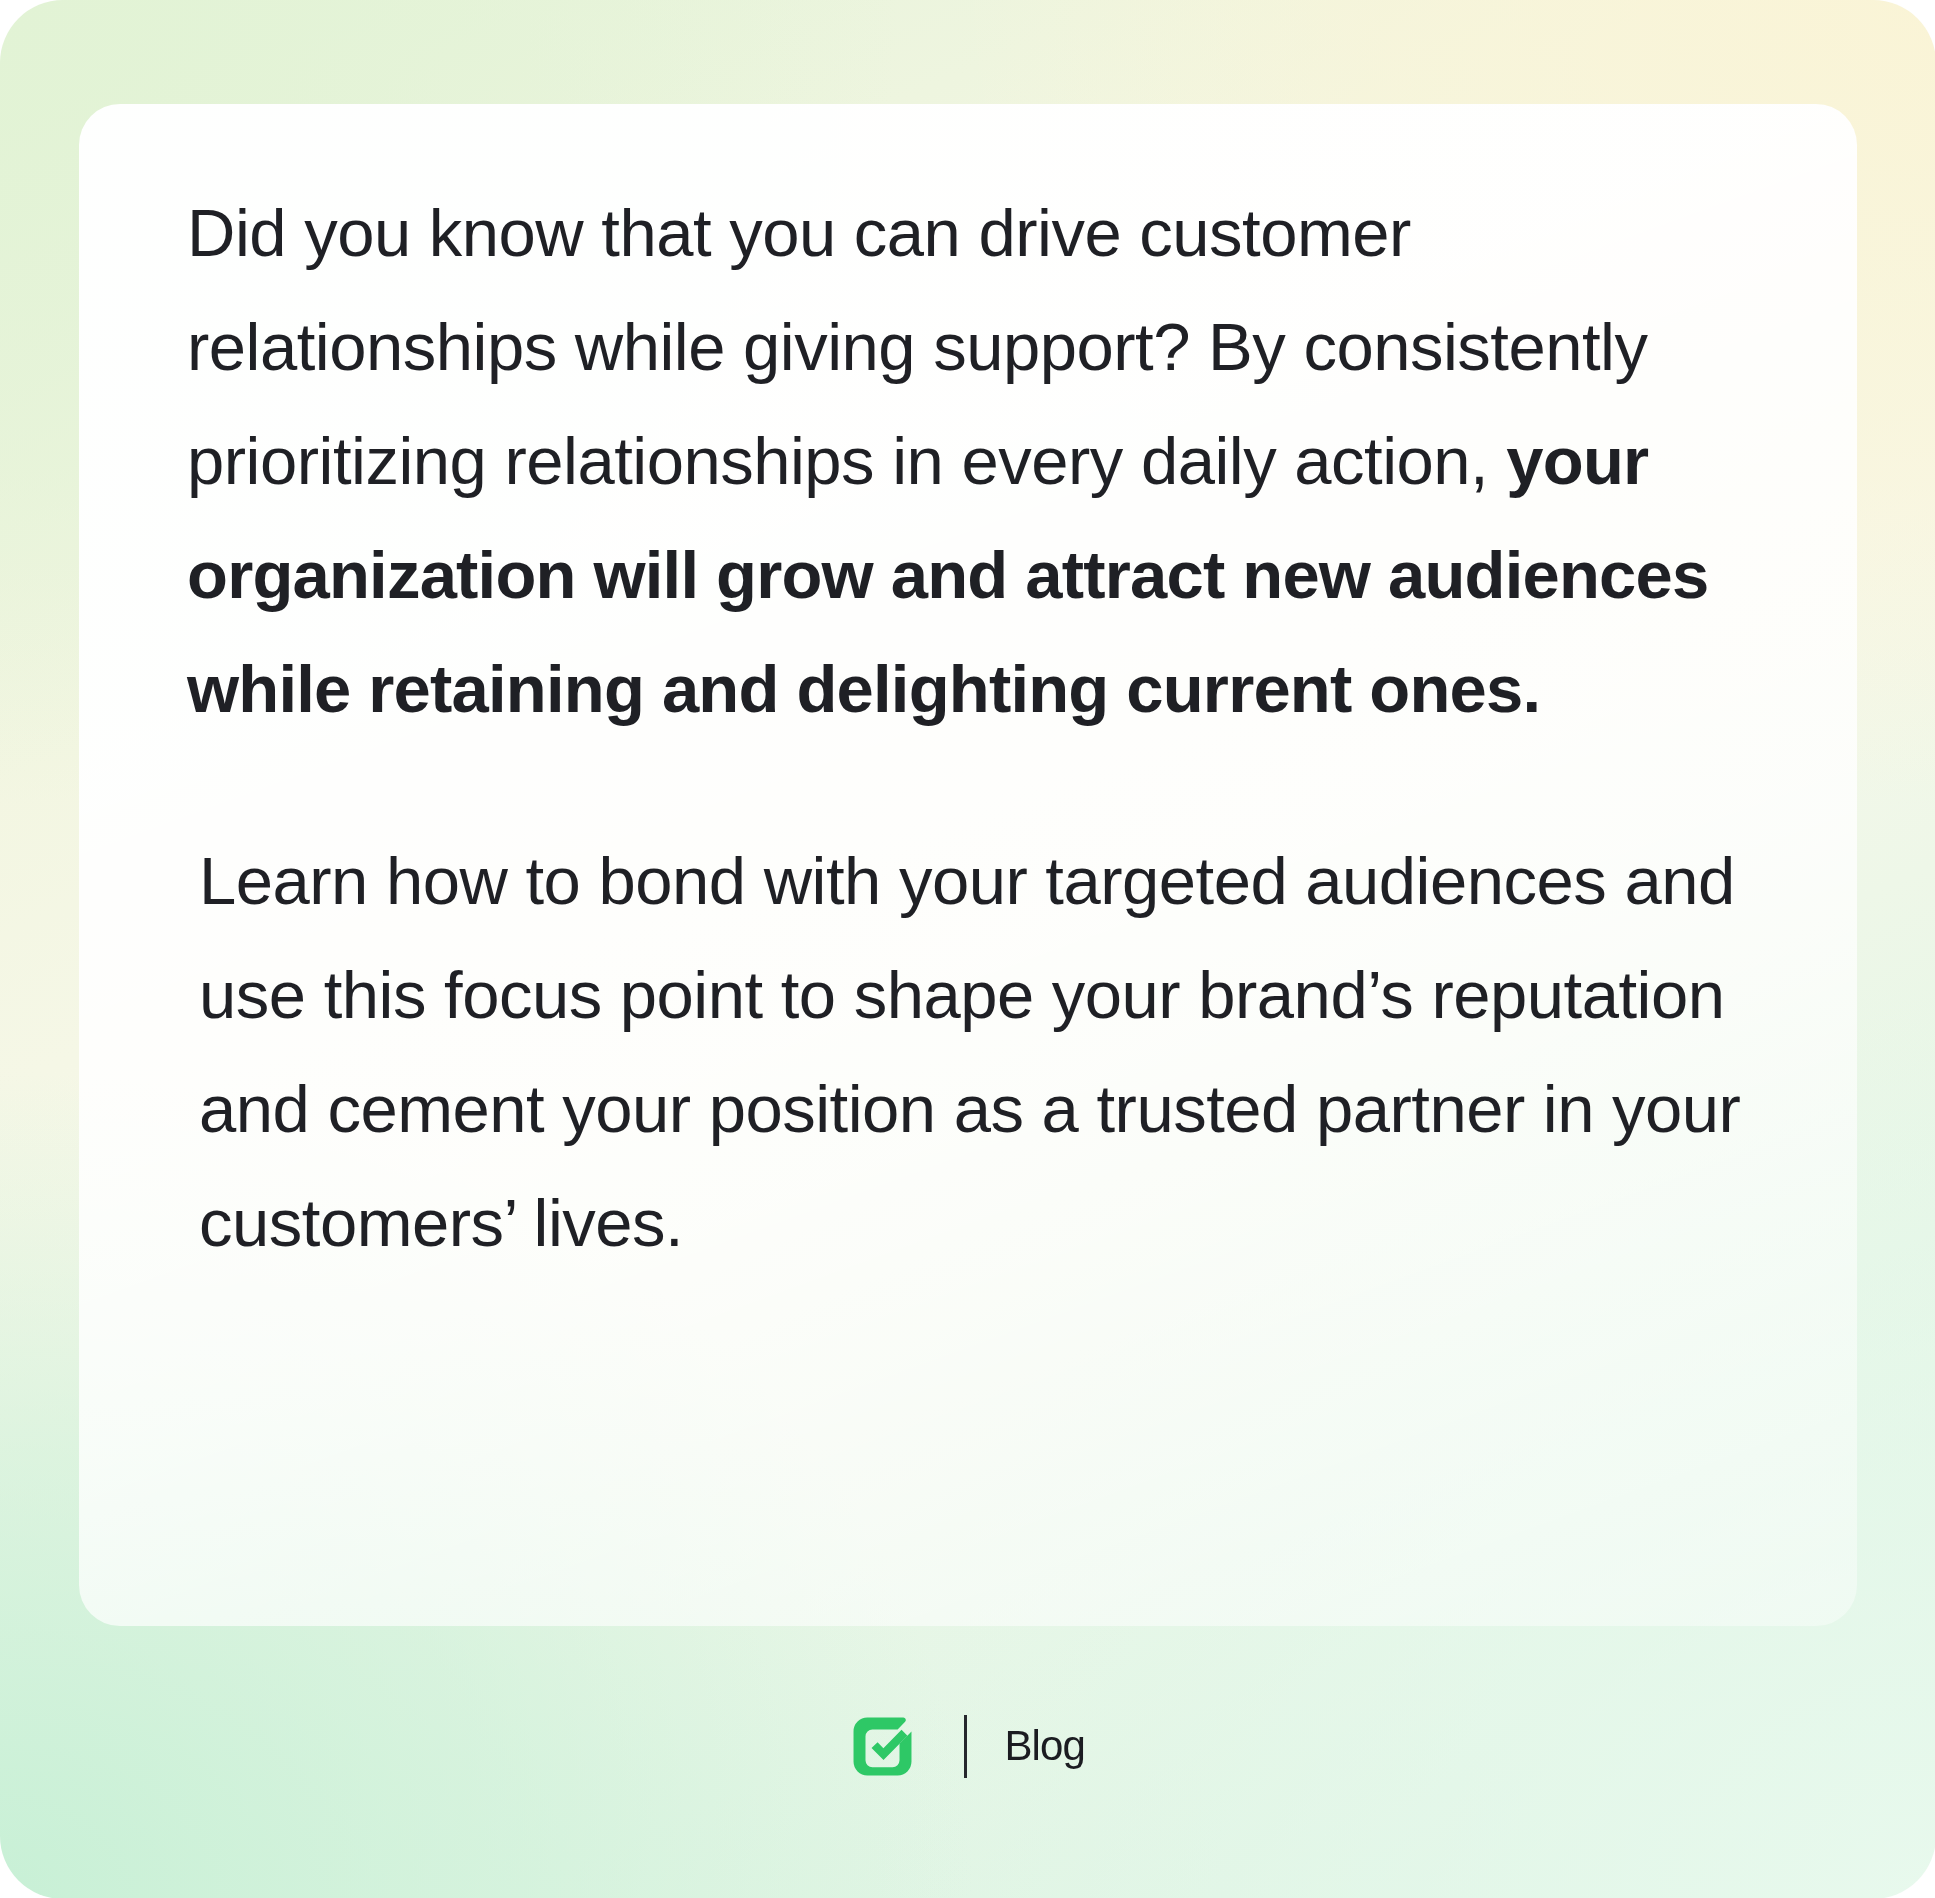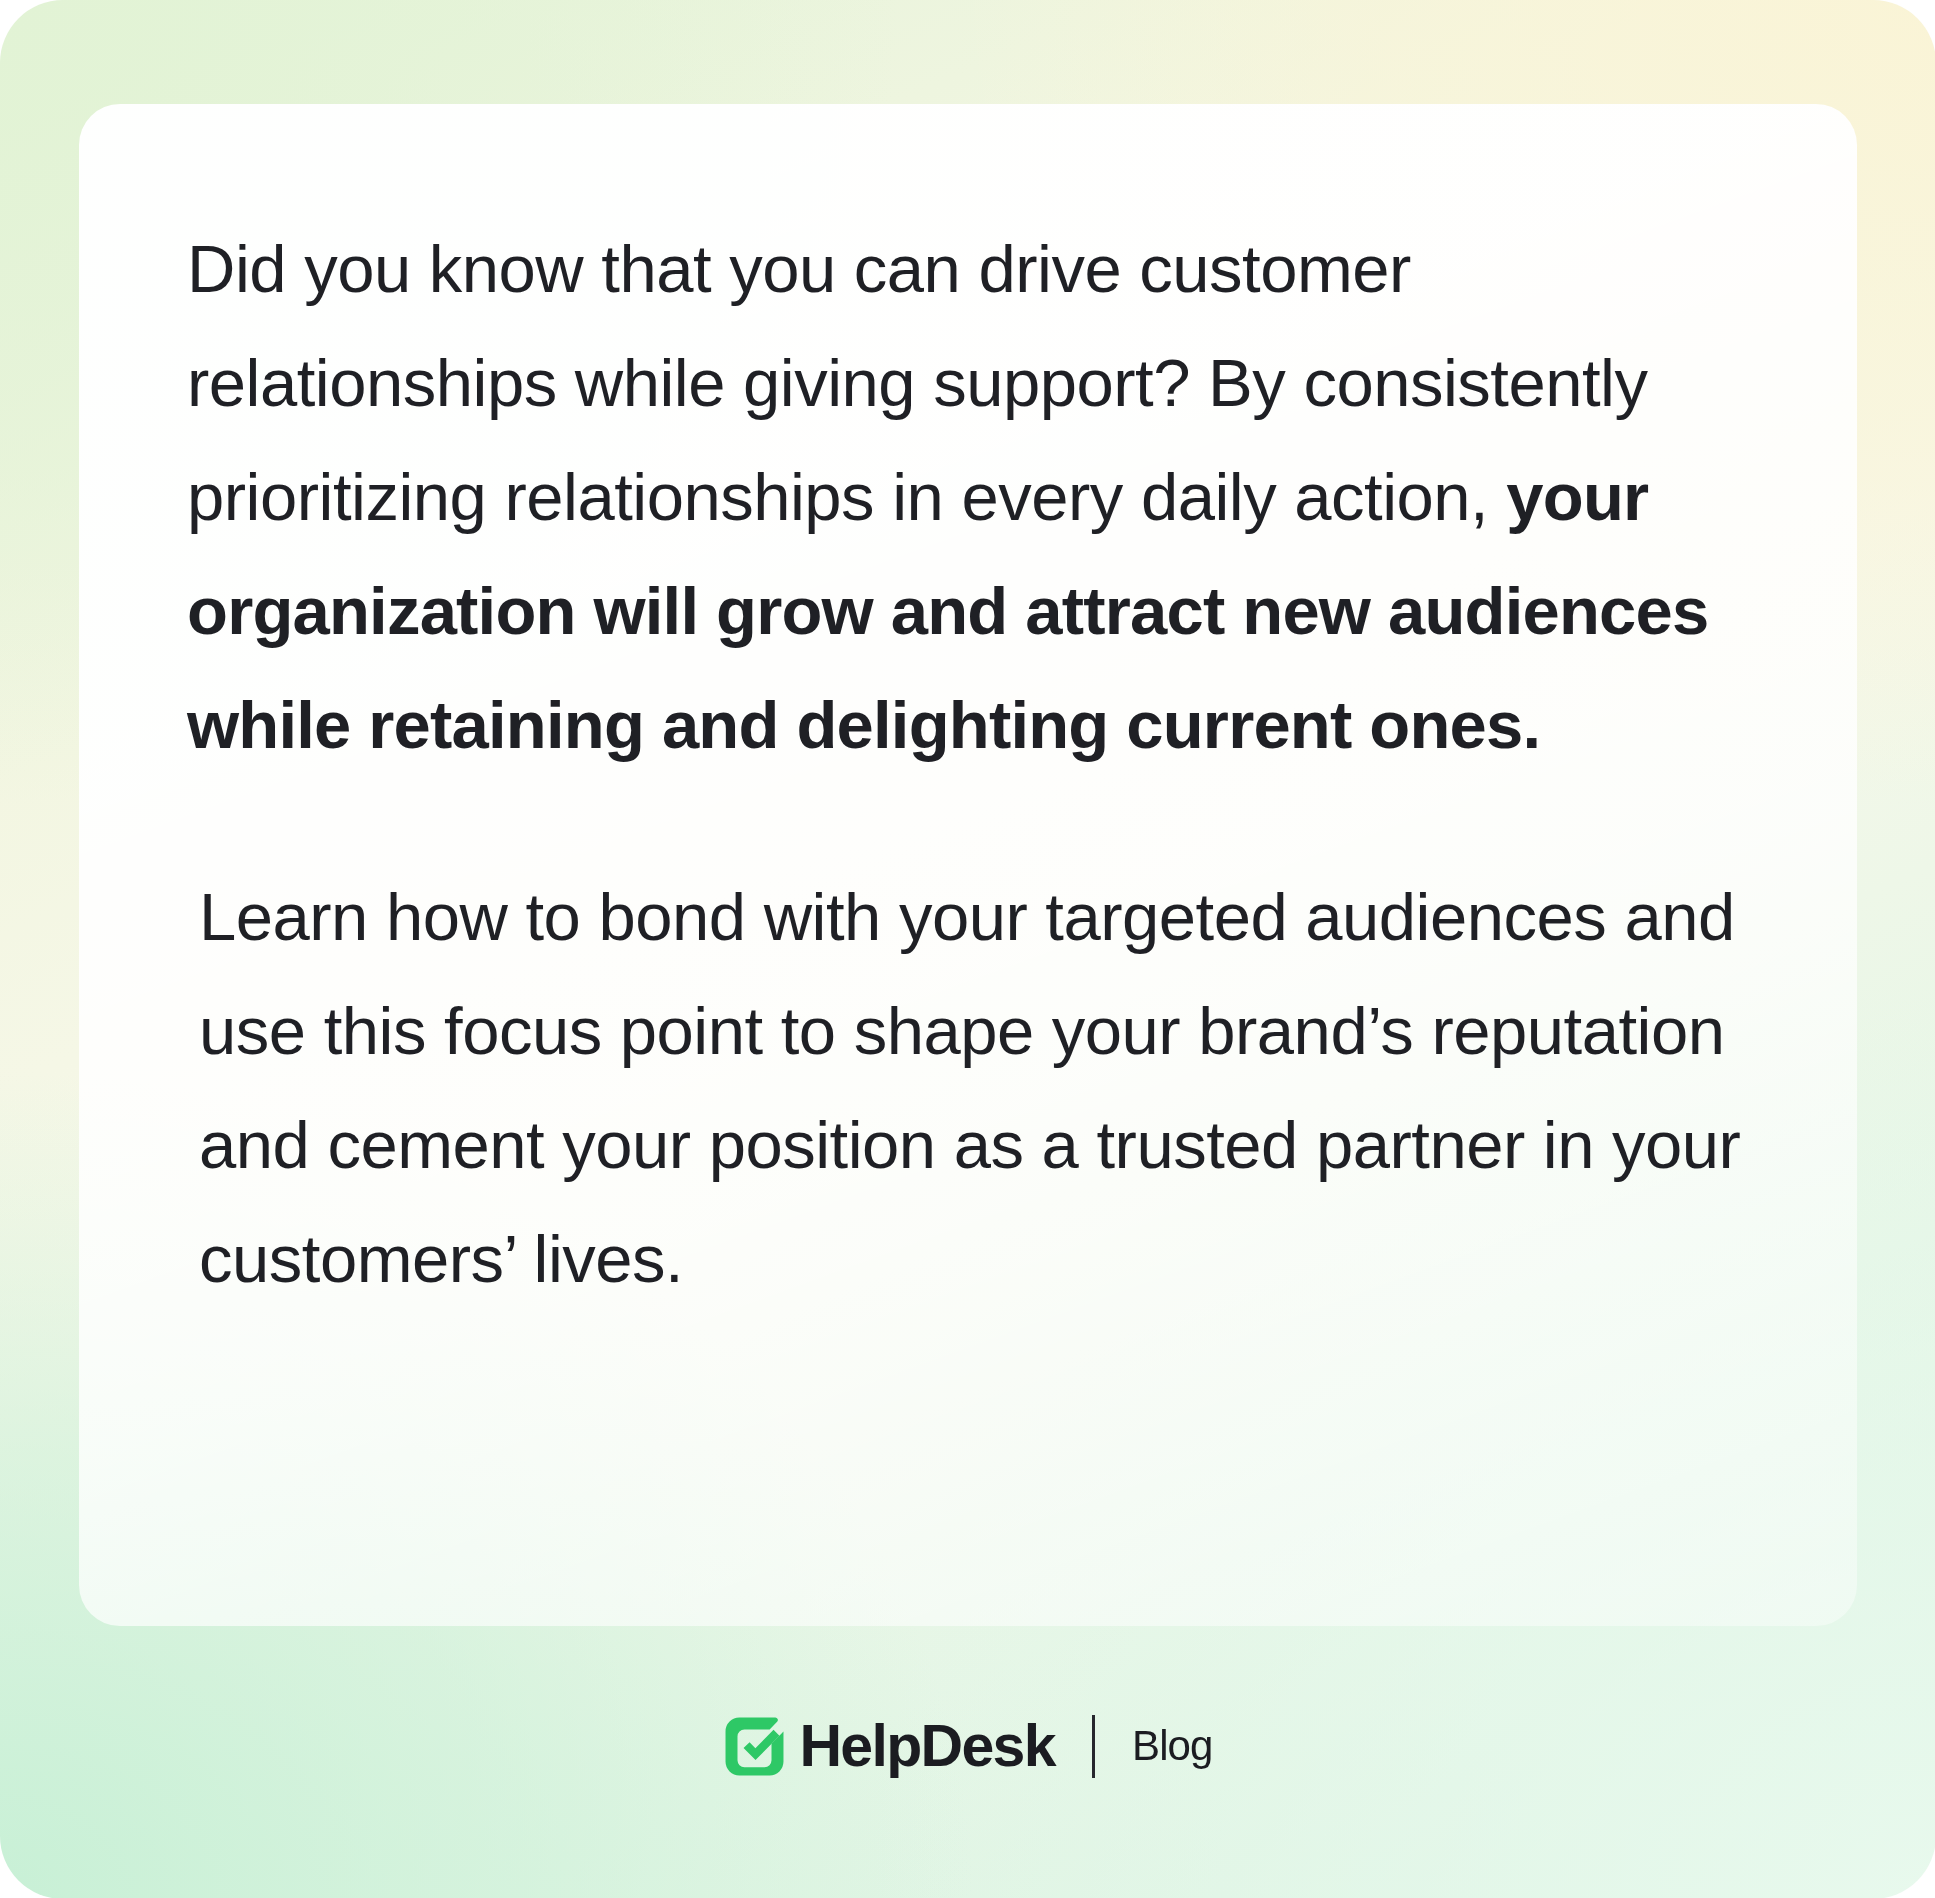--- a/index.html
+++ b/index.html
@@ -38,21 +38,21 @@
     width: 1778px;
     height: 1522px;
     border-radius: 41px;
     background: linear-gradient(160deg,
         rgba(255,255,255,0.98) 0%,
         rgba(255,255,255,0.96) 30%,
         rgba(255,255,255,0.80) 62%,
         rgba(255,255,255,0.58) 82%,
         rgba(255,255,255,0.40) 100%);
     box-sizing: border-box;
-    padding: 108px 0 0 108px;
+    padding: 72px 0 0 108px;
   }
 
   
   .copy {
     width: 1565px;
     color: #1f2025;
     font-size: 67px;
     line-height: 1.70;
     letter-spacing: -0.5px;
     font-weight: 400;
@@ -135,21 +135,20 @@
 
     <div id="brand-lockup">
 
       <svg id="logo-mark" viewBox="0 0 100 100" aria-hidden="true">
 
         <path fill="#2ec866" d="M26 4 h57 a4 4 0 0 1 2.9 6.8 L74 23 H34 a11 11 0 0 0 -11 11 v38 a11 11 0 0 0 11 11 h32 a11 11 0 0 0 11 -11 V45.5 l19 -19.5 V74 a22 22 0 0 1 -22 22 H26 A22 22 0 0 1 4 74 V26 A22 22 0 0 1 26 4 Z"></path>
 
         <path fill="#2ec866" d="M32.6 52.4 L42.2 43.1 L51.4 52.6 L80.2 23.5 L89.6 32.9 L51.6 71.4 Z"></path>
       </svg>
 
-      <span id="brand-name">HelpDesk</span>
     </div>
 
     <div id="footer-divider"></div>
 
     <span id="footer-section">Blog</span>
 
   </div>
 
 </div>
 

